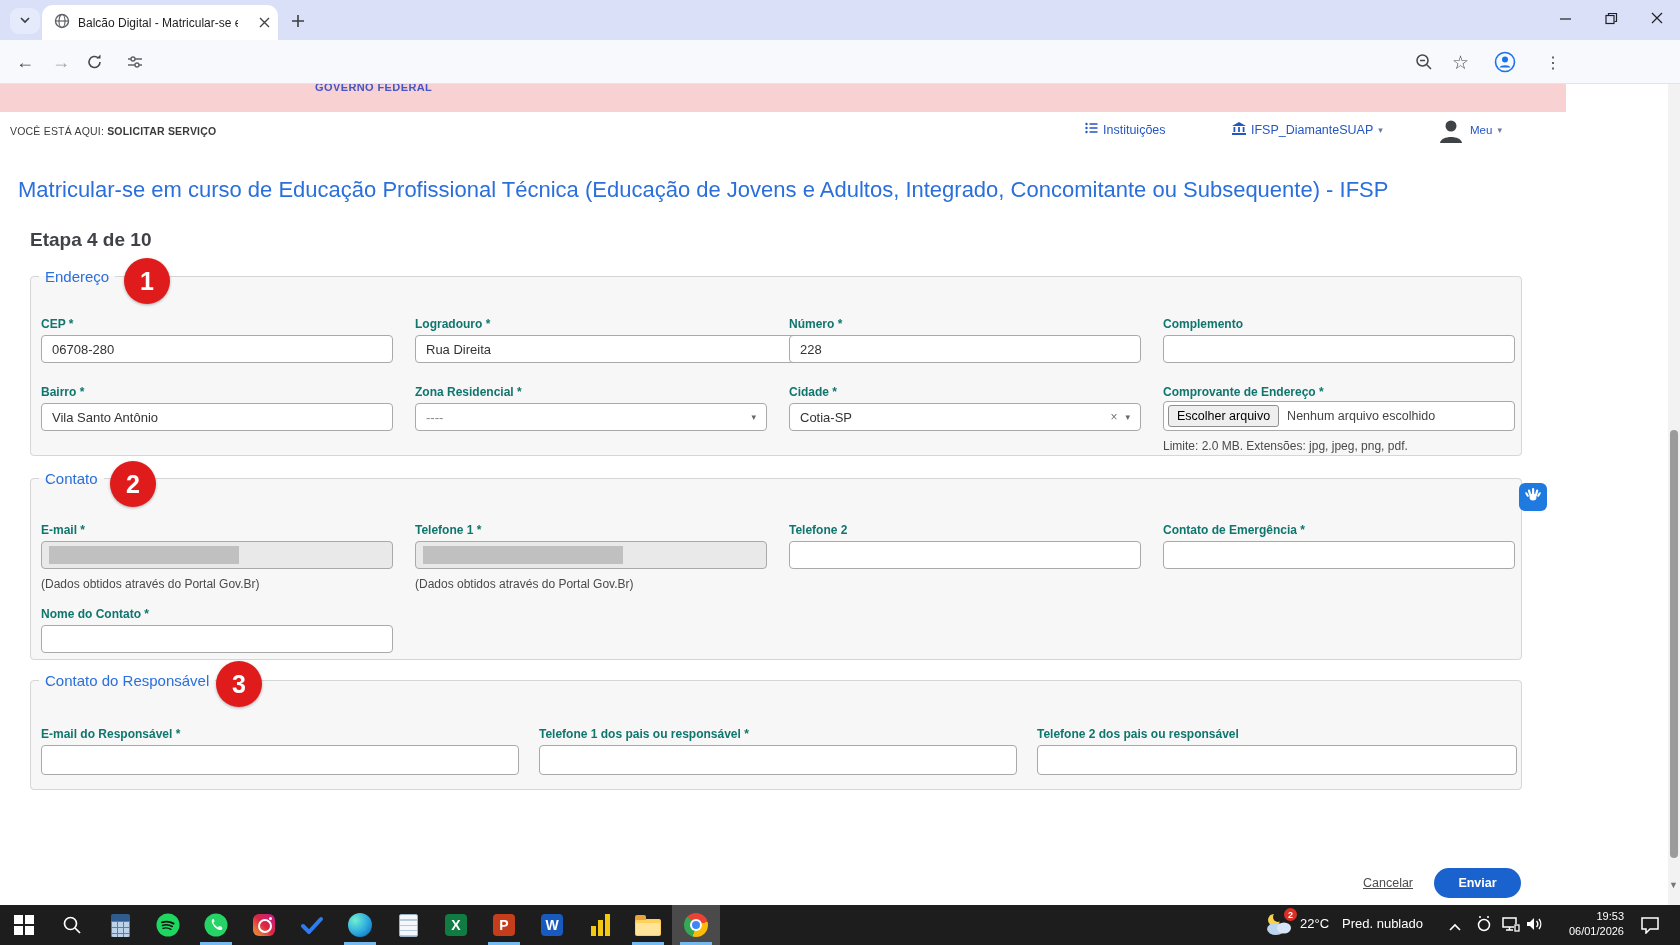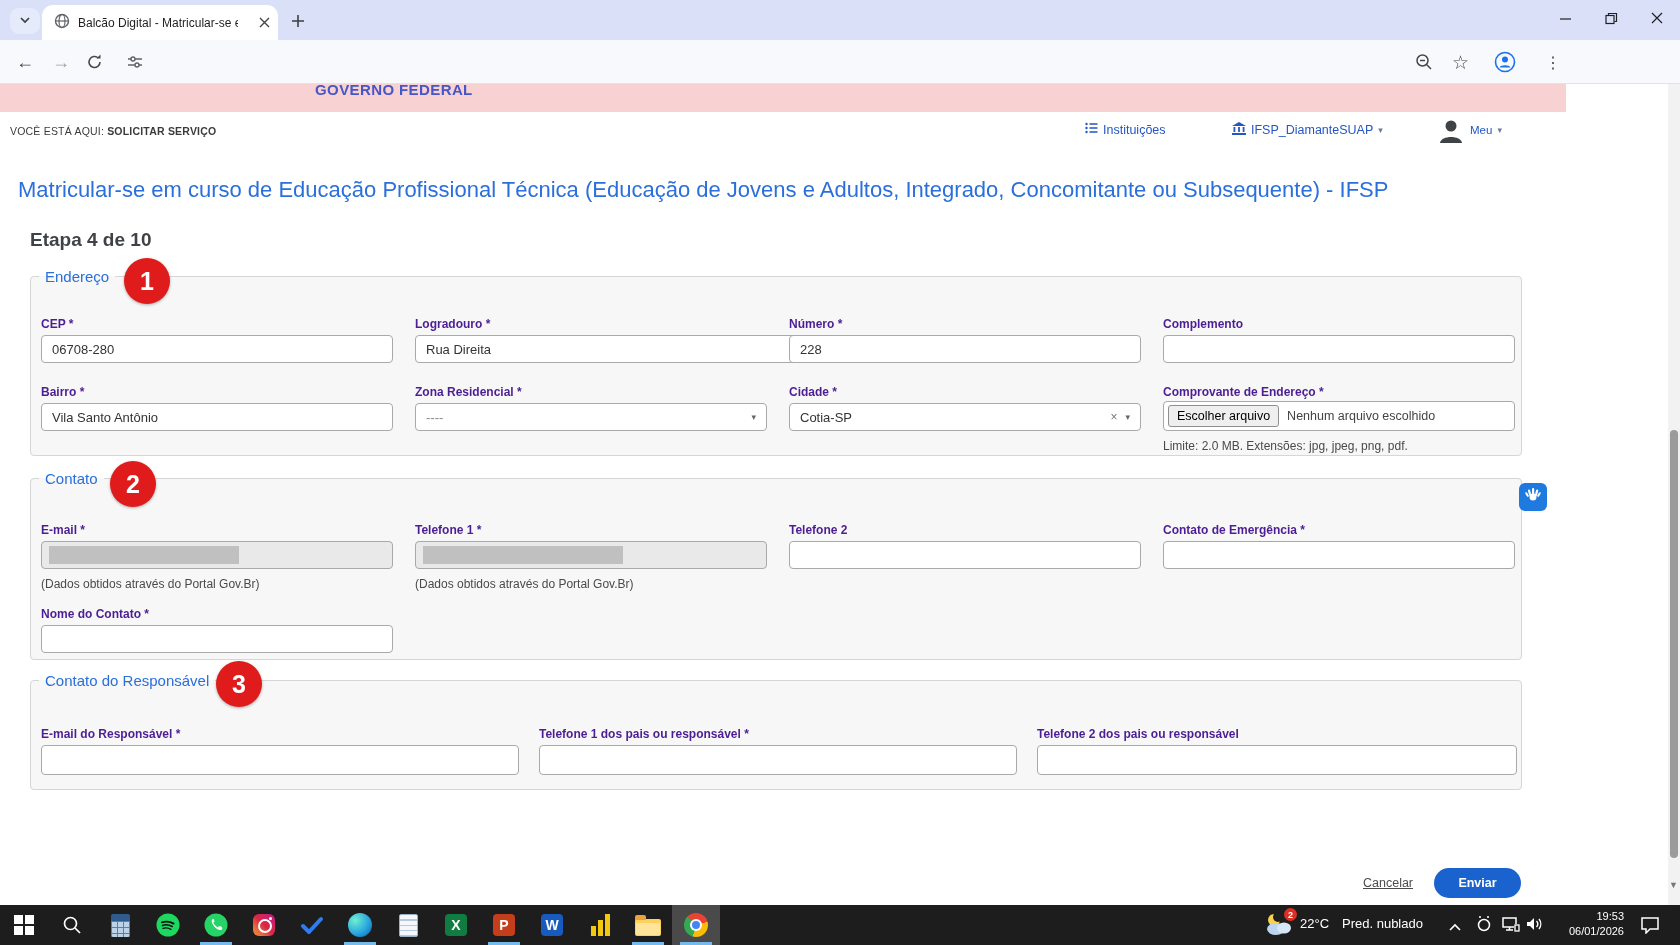--- a/index.html
+++ b/index.html
@@ -19,31 +19,31 @@
   .toolbar { position:absolute; left:0; top:40px; width:1680px; height:44px; background:#f8f9fd; border-bottom:1px solid #dfe3ee; }
   .navglyph { position:absolute; font-size:18px; color:#45474a; top:50%; transform:translateY(-50%); }
   .pill { position:absolute; left:118px; top:47px; width:620px; height:30px; border-radius:15px; background:#eef1f9; }
   .hatch { position:absolute; left:152px; top:47px; width:586px; height:30px; border-radius:0 15px 15px 0;
            background:repeating-linear-gradient(45deg,#fdfdfe 0 3px,#e3e6ef 3px 6px); }
   .tbicon { position:absolute; top:50%; transform:translateY(-50%); display:flex; align-items:center; justify-content:center; }
 
   
   .content { position:absolute; left:0; top:84px; width:1680px; height:821px; background:#fff; }
   .govbanner { position:absolute; left:0; top:0; width:1566px; height:28px; background:#f8d1d3; overflow:hidden; }
-  .govtext { position:absolute; left:315px; top:-3px; font-size:15px; font-weight:bold; color:#4656c5; letter-spacing:.4px; }
+  .govtext { position:absolute; left:315px; top:-3px; font-size:11px; font-weight:bold; color:#4656c5; letter-spacing:.4px; }
   .navrow { position:absolute; left:0; top:28px; width:1680px; height:40px; background:#fff; }
   .crumb { position:absolute; left:10px; top:13px; font-size:10.5px; color:#3b3b3b; letter-spacing:.2px; }
   .navlink { position:absolute; top:10px; display:flex; align-items:center; gap:5px; font-size:12.5px; color:#2456c4; }
   .caret { font-size:9px; color:#6c7a9c; }
   .pagetitle { position:absolute; left:18px; top:93px; font-size:22px; color:#2a6fdb; white-space:nowrap; }
   .step { position:absolute; left:30px; top:145px; font-size:19px; font-weight:bold; color:#3f4347; }
 
   fieldset.fs { position:absolute; background:#f7f7f7; border:1px solid #d6d6d6; border-radius:4px; }
   fieldset.fs legend { margin-left:8px; padding:0 6px; font-size:15px; color:#2a6fdb; }
-  .lbl { position:absolute; font-size:12px; font-weight:bold; color:#4c1d95; white-space:nowrap; }
+  .lbl { position:absolute; font-size:12px; font-weight:bold; color:#0f766e; white-space:nowrap; }
   .box { position:absolute; height:28px; background:#fff; border:1px solid #a9a9a9; border-radius:4px; display:flex; align-items:center; padding:0 10px; font-size:13px; color:#333; }
   .box.disabled { background:#e9e9e9; }
   .redact { position:absolute; left:7px; top:4px; height:18px; background:#c0c0c0; }
   .help { position:absolute; font-size:12px; color:#4a4a4a; white-space:nowrap; }
   .selcaret { margin-left:auto; font-size:9px; color:#666; }
   .clearx { margin-left:auto; font-size:12px; color:#777; padding-right:8px; }
   .filebtn { background:#efefef; border:1px solid #8f8f8f; border-radius:3px; font-size:12.5px; color:#000000; padding:3px 8px; font-family:inherit; }
   .filestatus { font-size:12.5px; color:#444; margin-left:8px; }
   .badge { position:absolute; width:46px; height:46px; border-radius:50%; background:#e01b1b; color:#fff; font-size:25px; font-weight:bold; display:flex; align-items:center; justify-content:center; z-index:5; box-shadow:0 1px 3px rgba(0,0,0,.3); }
   .cancel { position:absolute; left:1363px; top:792px; font-size:12.5px; color:#4d4d4d; text-decoration:underline; }

